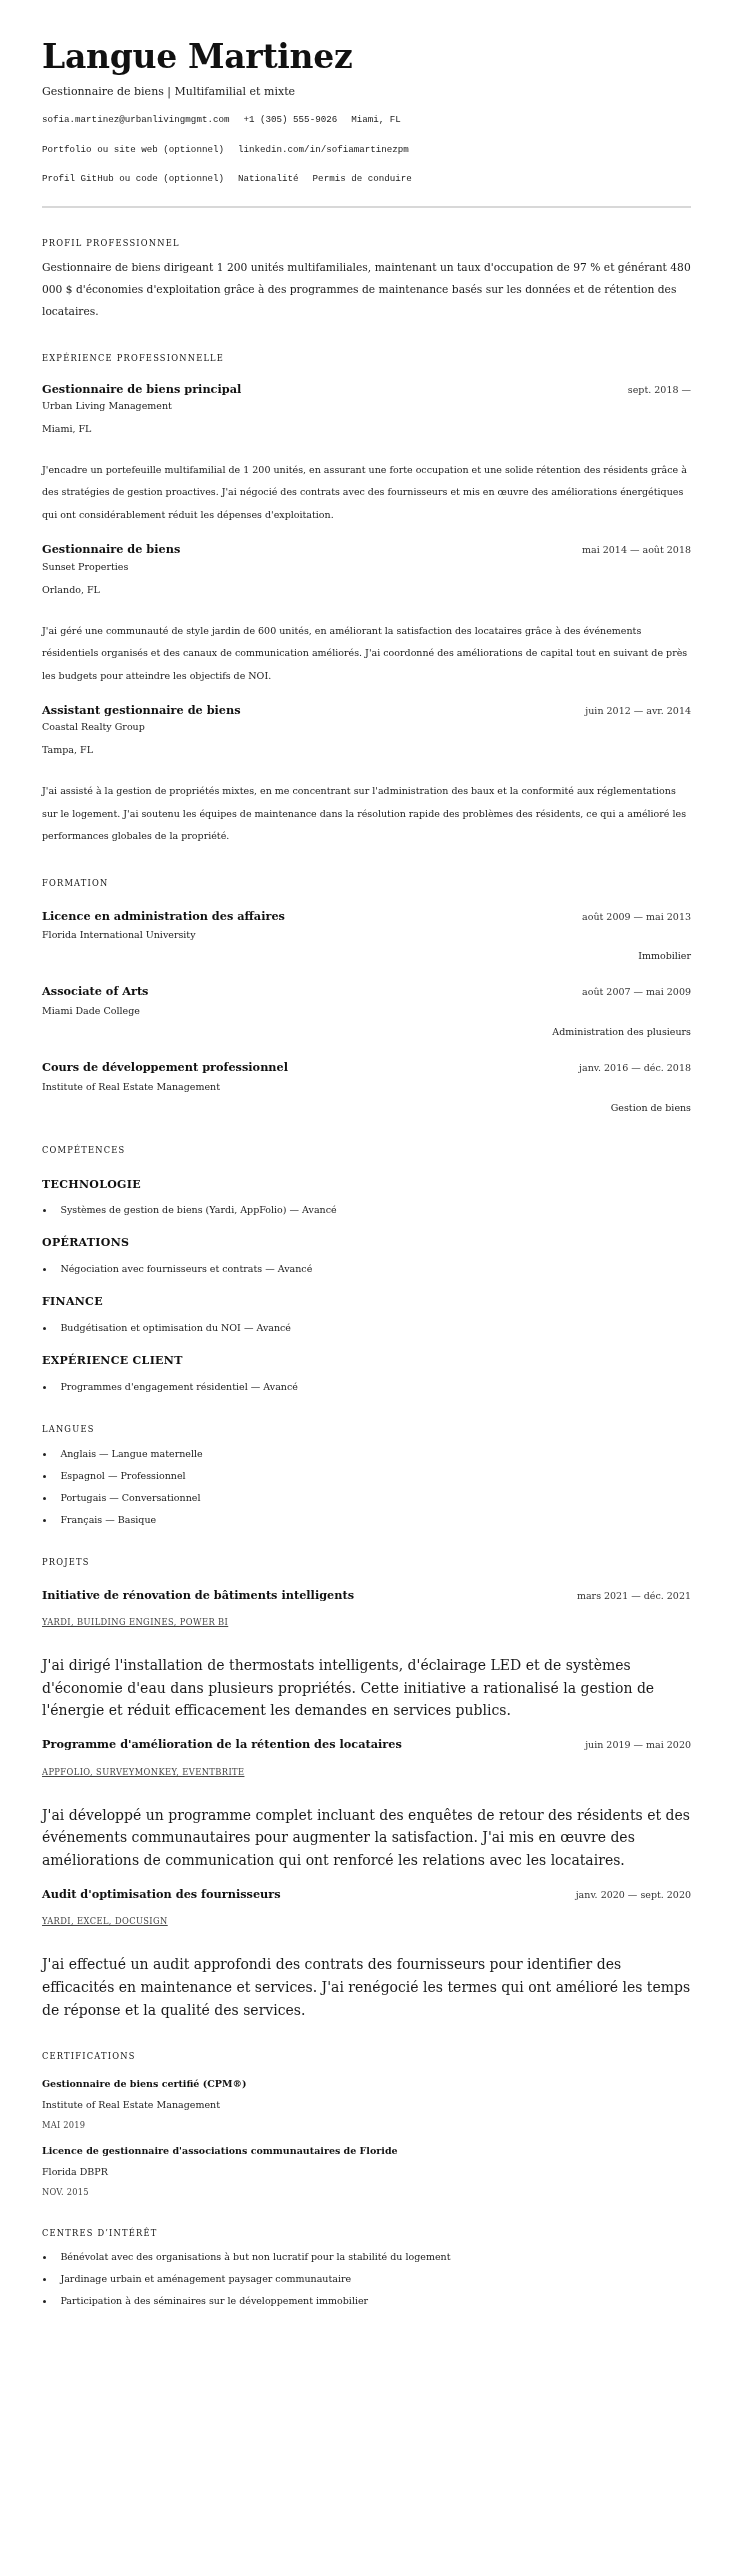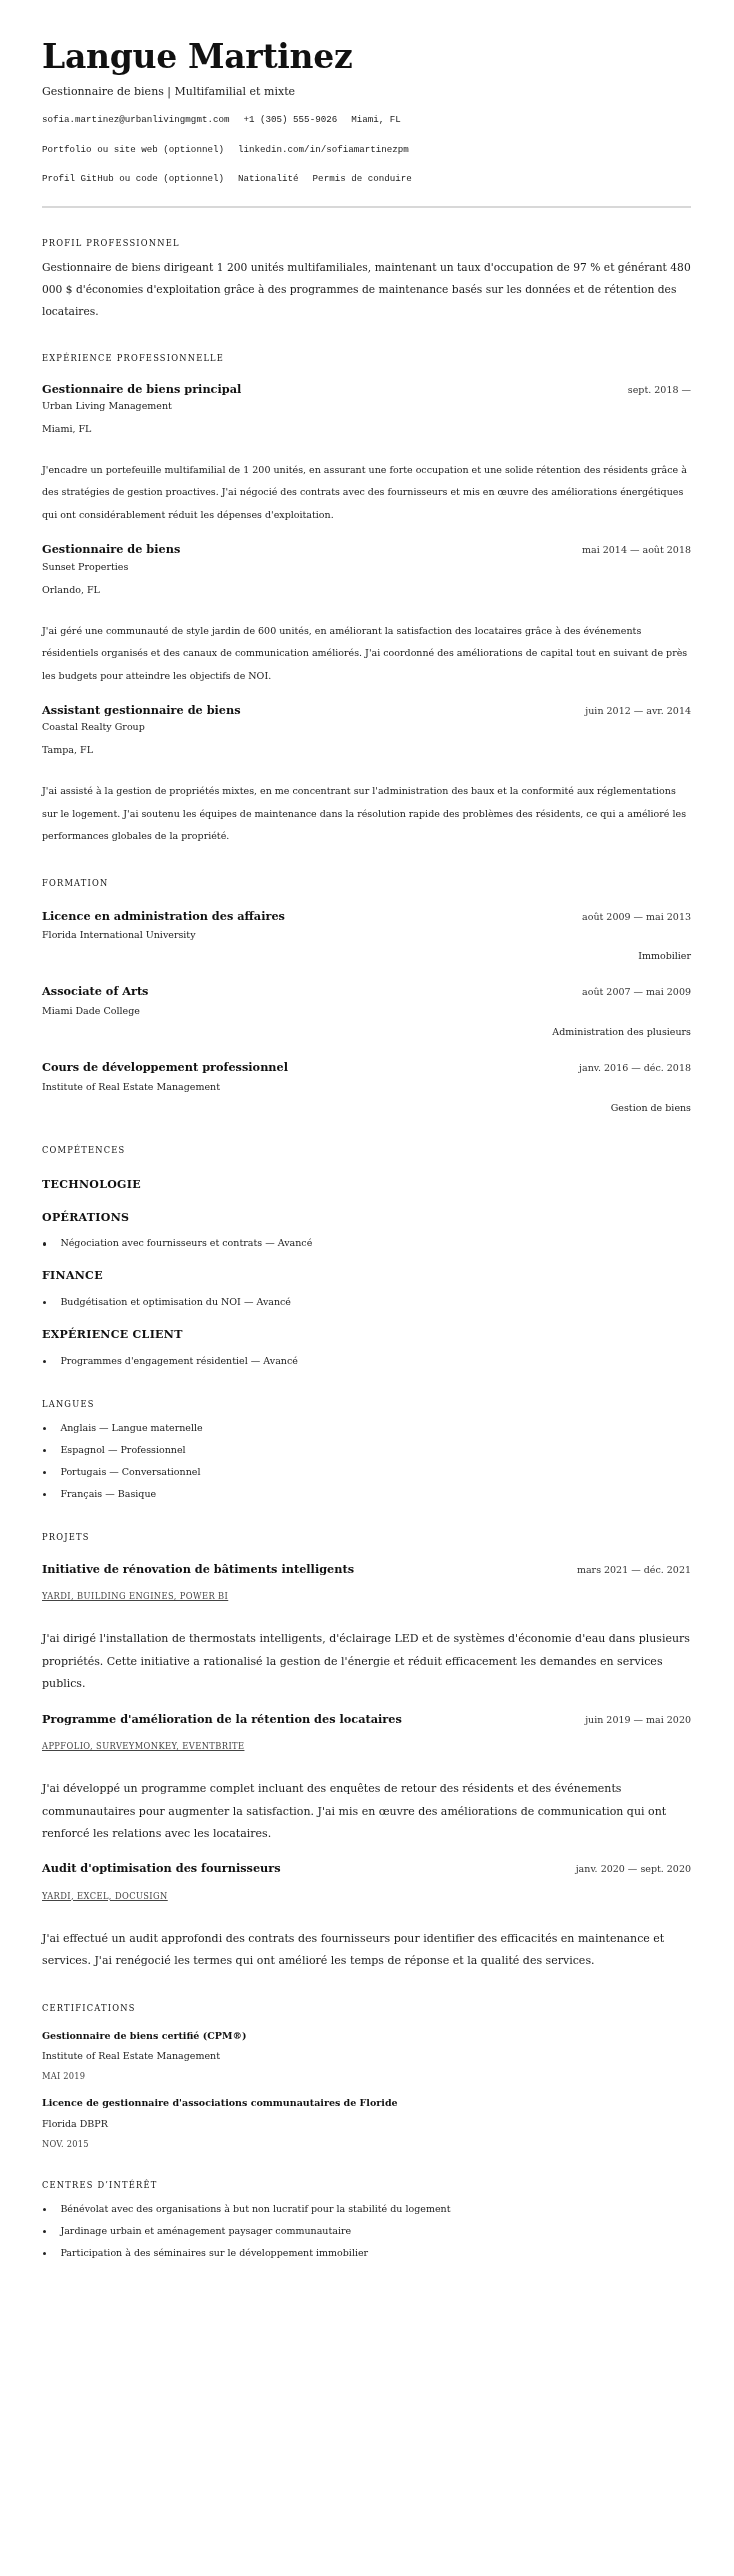--- a/index.html
+++ b/index.html
@@ -48,21 +48,21 @@
   }
   ul.bullets li:last-child { margin-bottom: 0; }
   ul.bullets li::before {
     content: ""; position: absolute; left: 0.6px; top: 6.1px; width: 3.1px; height: 3.1px; border-radius: 50%; background: #222;
   }
   .lang-list { margin-top: 17px; }
 
   .proj-tech {
     font-size: 8.3px; text-transform: uppercase; letter-spacing: 0.4px; color: #444; line-height: 13.5px; margin-top: 12.2px; text-decoration: underline;
   }
-  .proj-desc { font-size: 11px; line-height: 22.6px; margin-top: 24.5px; color: #1a1a1a; }
+  .proj-desc { font-size: 14px; line-height: 22.6px; margin-top: 24.5px; color: #1a1a1a; }
   .proj-entry { margin-top: 14.7px; }
   .proj-entry:first-of-type { margin-top: 18.4px; }
 
   .cert-entry { margin-top: 13.5px; }
   .cert-entry:first-of-type { margin-top: 14.7px; }
   .cert-title { font-size: 9.5px; font-weight: bold; line-height: 14.7px; color: #111; }
   .cert-org { font-size: 9.5px; line-height: 14.7px; color: #222; margin-top: 6.1px; }
   .cert-date { font-size: 8.3px; text-transform: uppercase; letter-spacing: 0.2px; color: #444; line-height: 12.2px; margin-top: 6.1px; }
 
   .interests { margin-top: 17px; }
@@ -162,20 +162,23 @@
       <div class="edu-org">Institute of Real Estate Management</div>
       <div class="edu-field">Gestion de biens</div>
     </div>
   </section>
 
   <section class="section">
     <h2 class="section-title">Compétences</h2>
 
     <div class="skill-group">
       <div class="skill-cat">TECHNOLOGIE</div>
+      <ul class="bullets">
+        <li>Systèmes de gestion de biens (Yardi, AppFolio) — Avancé</li>
+      </ul>
     </div>
     <div class="skill-group">
       <div class="skill-cat">OPÉRATIONS</div>
       <ul class="bullets">
         <li>Négociation avec fournisseurs et contrats — Avancé</li>
       </ul>
     </div>
     <div class="skill-group">
       <div class="skill-cat">FINANCE</div>
       <ul class="bullets">

